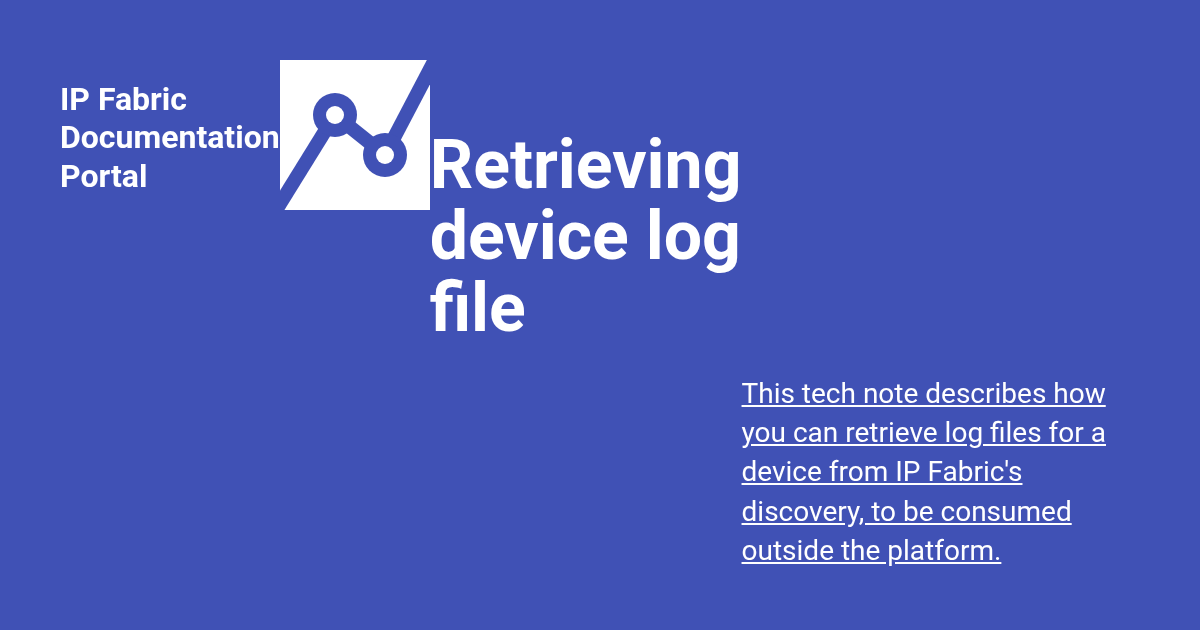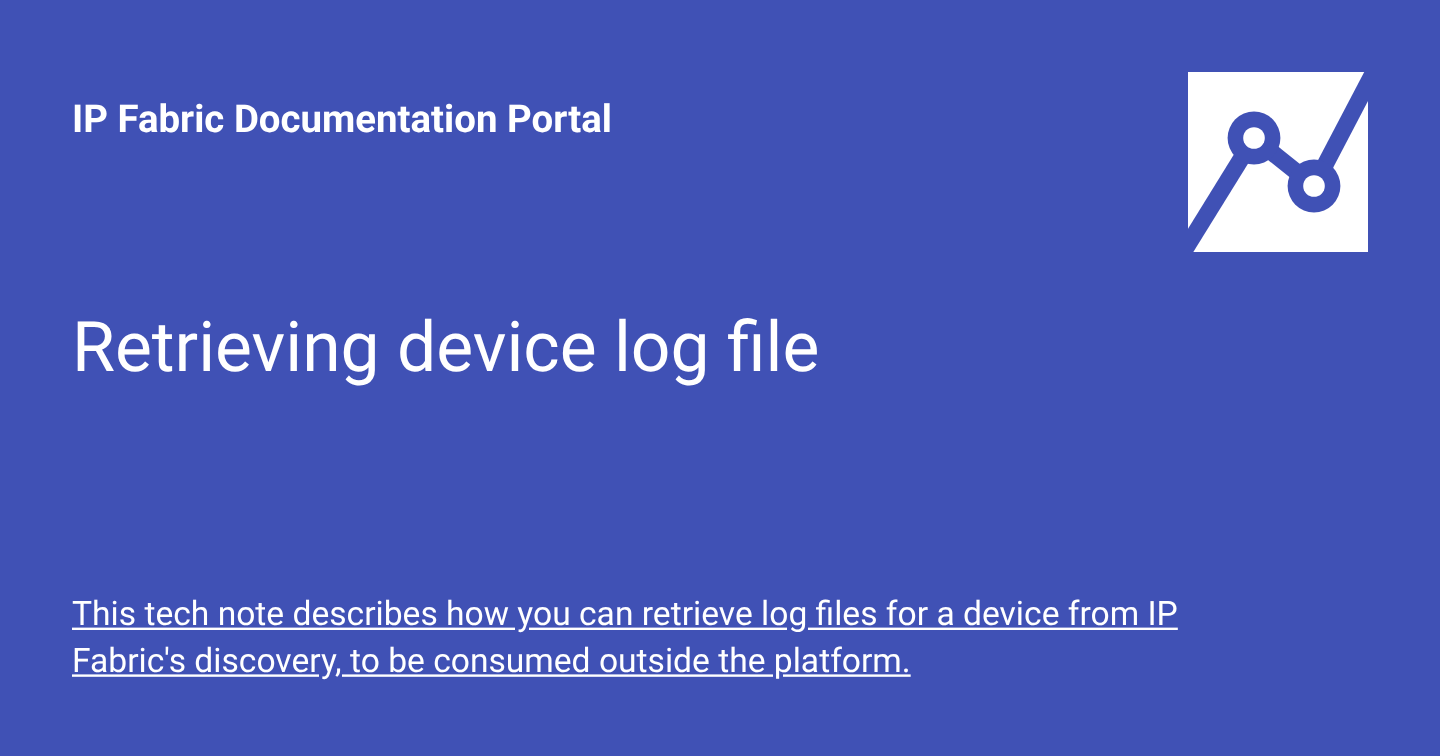--- a/index.html
+++ b/index.html
@@ -14,21 +14,21 @@
       font-family: -apple-system, BlinkMacSystemFont, "Segoe UI", Roboto, Helvetica, Arial, sans-serif;
       color: #ffffff;
       position: relative;
       overflow: hidden;
     }
     .container {
       width: 100%;
       height: 100%;
       padding: 60px;
       display: flex;
-      flex-direction: column;
+      flex-direction: row;
     }
     .header-row {
       display: flex;
       justify-content: space-between;
       align-items: flex-start;
     }
     .site-name {
       font-size: 32px;
       font-weight: 700;
       line-height: 1.2;
@@ -37,24 +37,24 @@
     .logo-box {
       width: 150px;
       height: 150px;
       background-color: #ffffff;
       flex-shrink: 0;
       display: flex;
       align-items: center;
       justify-content: center;
     }
     .title {
-      font-size: 58px;
-      font-weight: 400;
+      font-size: 68px;
+      font-weight: 700;
       line-height: 1.05;
-      margin-top: 50px;
+      margin-top: 70px;
       max-width: 900px;
     }
     .description {
       font-size: 28px;
       font-weight: 400;
       line-height: 1.4;
       margin-top: auto;
       max-width: 1000px;
       text-decoration: underline;
     }

